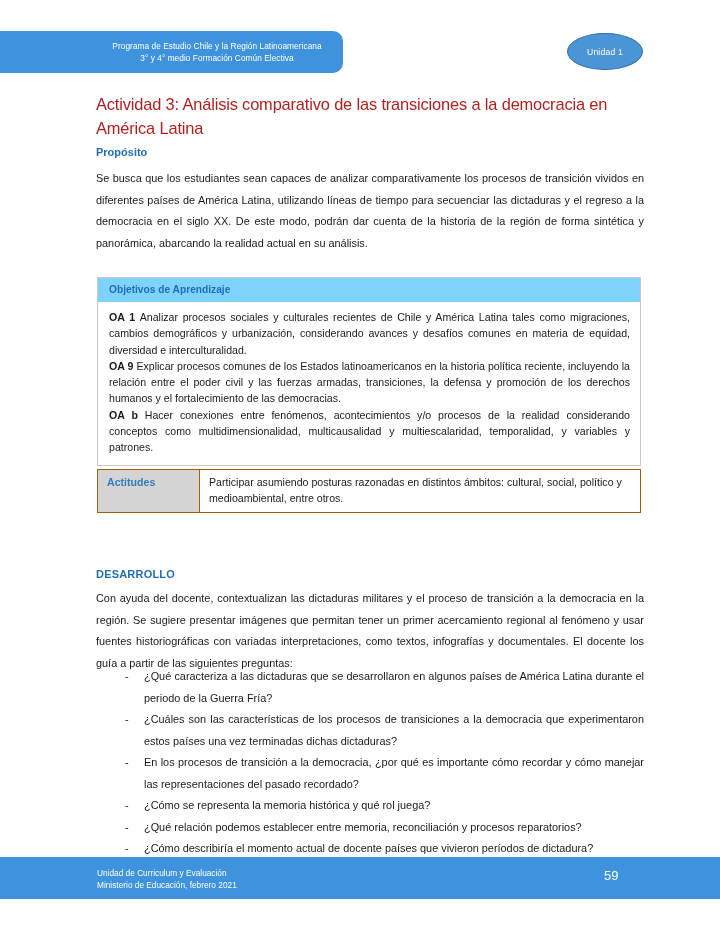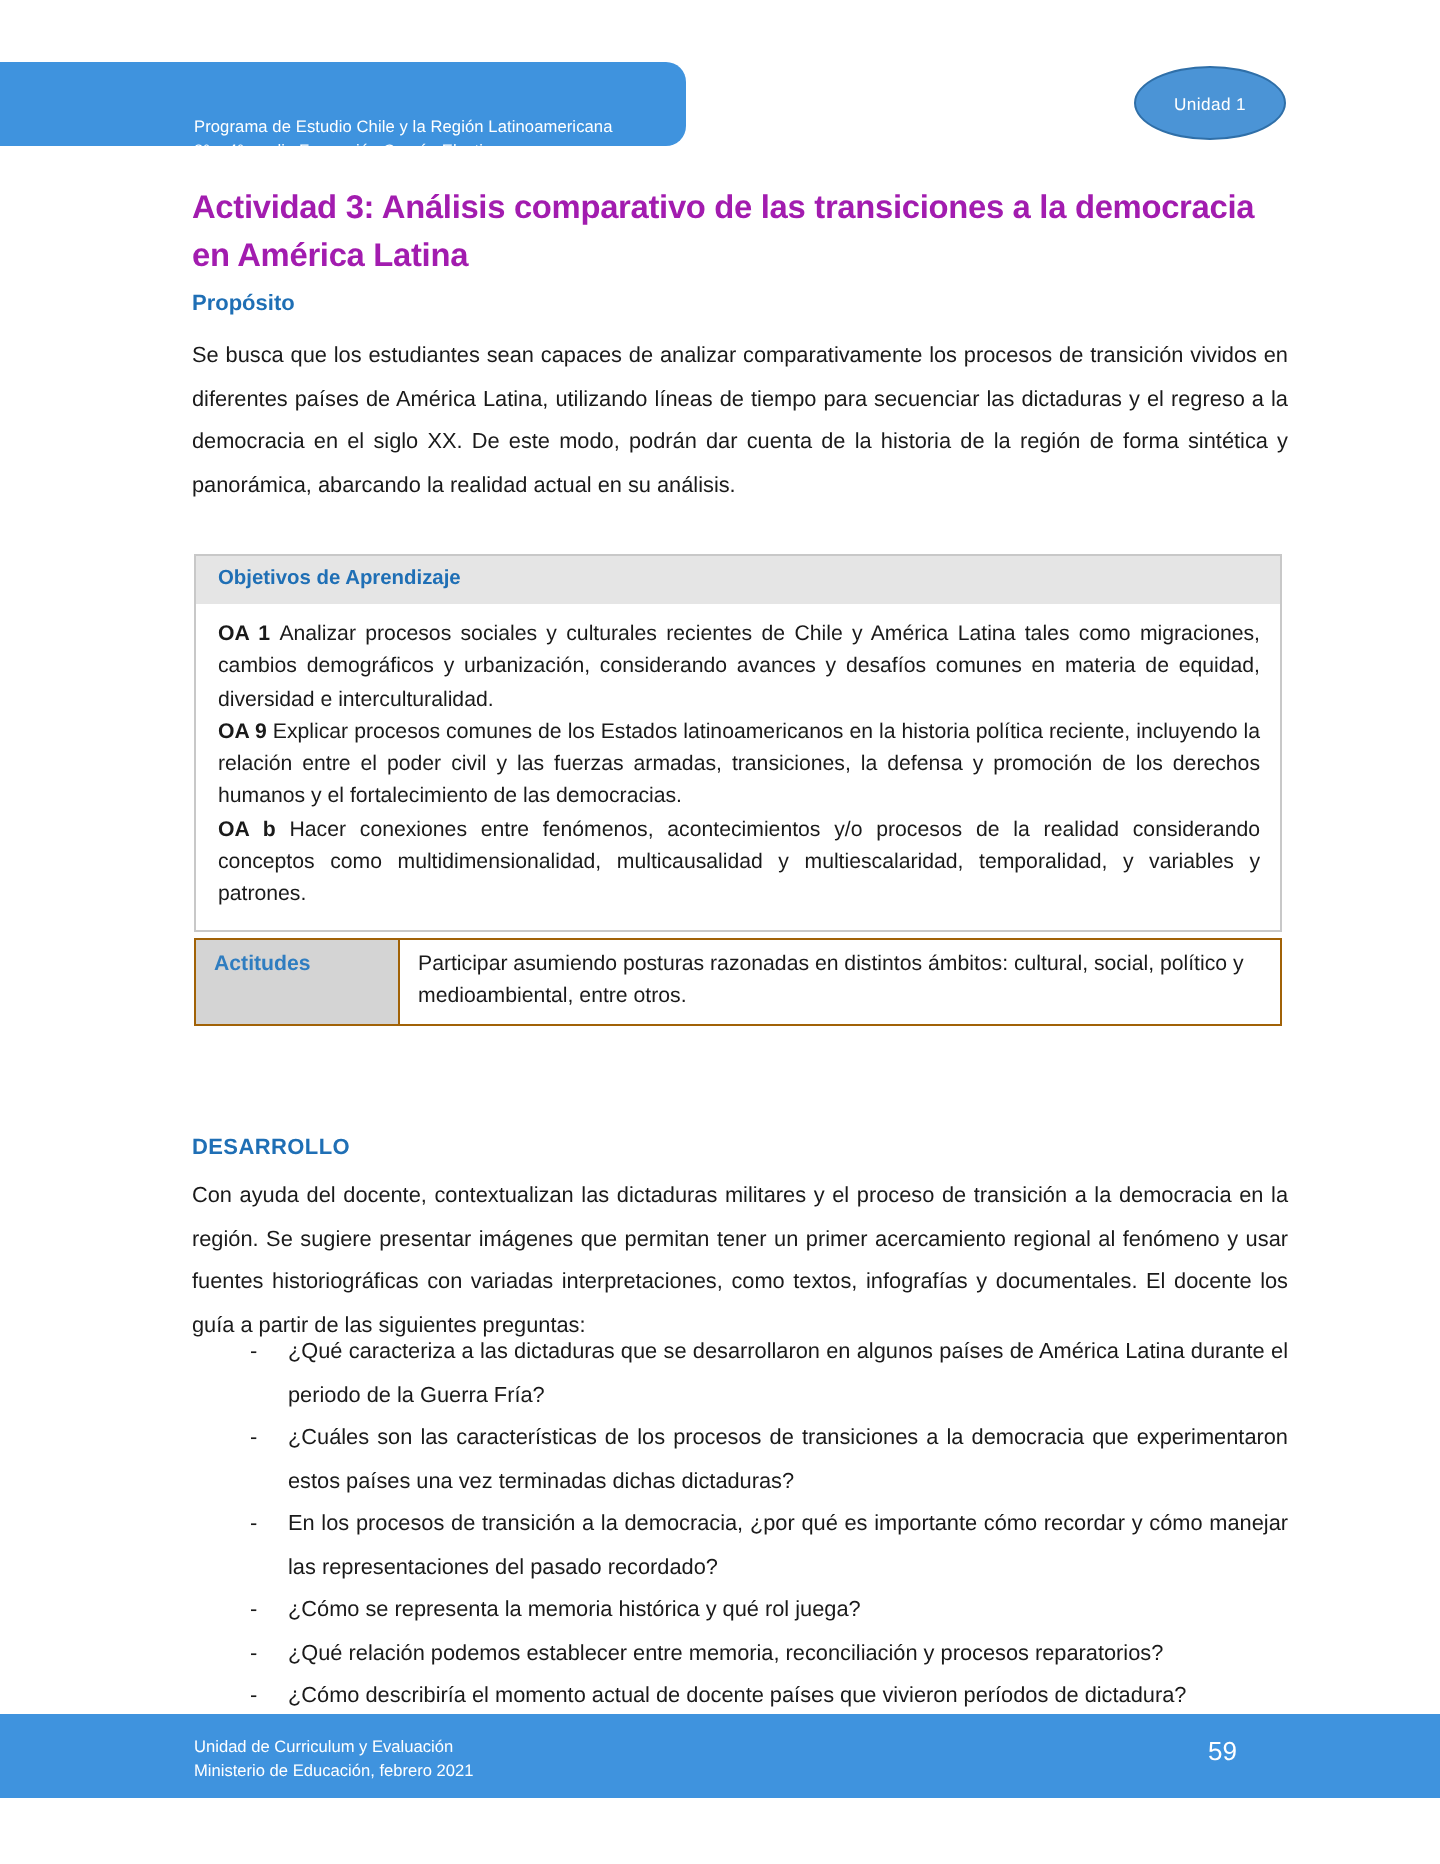--- a/index.html
+++ b/index.html
@@ -23,26 +23,27 @@
     top: 31px;
     width: 343px;
     height: 42px;
     background: #3f93de;
     border-top-right-radius: 10px;
     border-bottom-right-radius: 10px;
   }
   .header-text {
     position: absolute;
     left: 97px;
-    top: 58px;
+    top: 41px;
     width: 240px;
     font-size: 8.3px;
     line-height: 11.5px;
     color: #ffffff;
     letter-spacing: 0.05px;
+    text-align: center;
   }
   .header-text div { white-space: nowrap; }
 
   .unit-badge {
     position: absolute;
     left: 567px;
     top: 33px;
     width: 74px;
     height: 35px;
     border-radius: 50%;
@@ -58,23 +59,23 @@
     letter-spacing: 0.2px;
   }
 
   
   .activity-title {
     position: absolute;
     left: 96px;
     top: 92px;
     width: 548px;
     font-size: 16.4px;
-    font-weight: bold;
+    font-weight: normal;
     line-height: 24px;
-    color: #a21caf;
+    color: #b91c1c;
     letter-spacing: -0.15px;
   }
   .section-label {
     position: absolute;
     font-size: 11px;
     font-weight: bold;
     color: #1f6fb5;
   }
   #proposito-label { left: 96px; top: 146px; }
 
@@ -94,21 +95,21 @@
   .oa-box {
     position: absolute;
     left: 97px;
     top: 277px;
     width: 544px;
     border: 1px solid #c8c8c8;
     box-sizing: border-box;
     background: #ffffff;
   }
   .oa-head {
-    background: #e5e5e5;
+    background: #7dd3fc;
     height: 24px;
     line-height: 24px;
     padding-left: 11px;
     font-size: 10.2px;
     font-weight: bold;
     color: #1f6fb5;
   }
   .oa-body {
     padding: 7px 10px 9px 11px;
     font-size: 10.6px;

